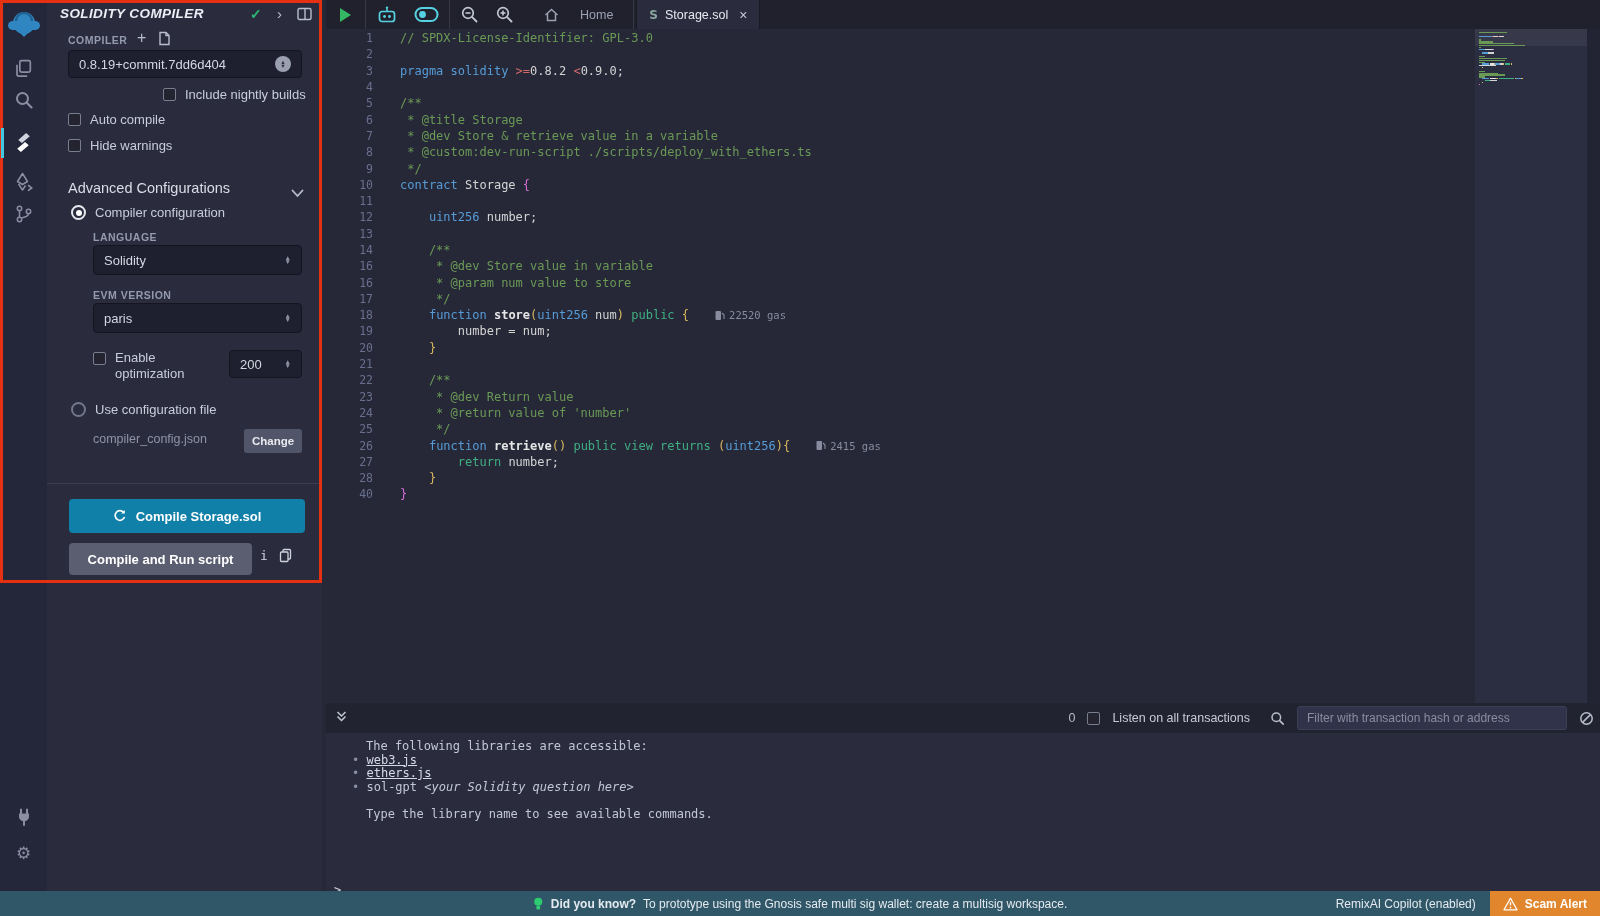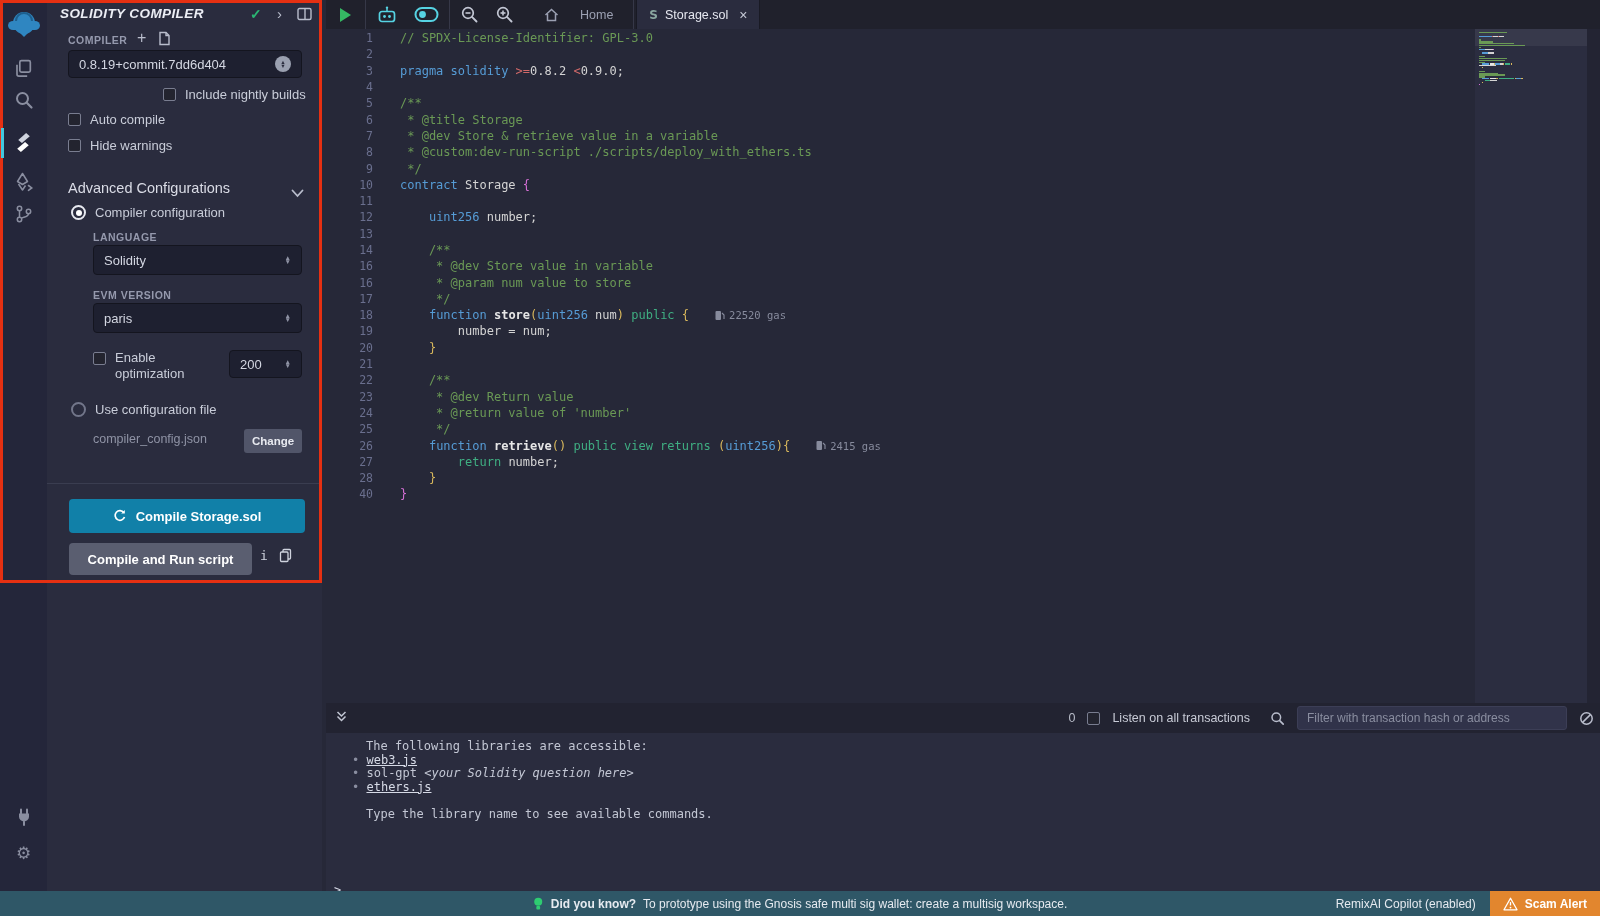--- a/index.html
+++ b/index.html
@@ -417,22 +417,22 @@
           <svg width="15" height="15" viewBox="0 0 15 15" style="cursor:pointer;">
             <circle cx="7.5" cy="7.5" r="5.7" fill="none" stroke="#b9bdcc" stroke-width="1.5"></circle>
             <line x1="3.6" y1="11.4" x2="11.4" y2="3.6" stroke="#b9bdcc" stroke-width="1.5"></line>
           </svg>
         </div>
       </div>
       <div class="term-body">
         <div>
             <div class="t-line" style="padding-left: 40px;"><span>The following libraries are accessible:</span></div>
             <div class="t-line" style="padding-left: 26px;"><span class="t-bullet">• </span><span class="t-link">web3.js</span></div>
+            <div class="t-line" style="padding-left: 26px;"><span class="t-bullet">• </span><span class="t-link">ethers.js</span></div>
             <div class="t-line" style="padding-left: 26px;"><span class="t-bullet">• </span><span>sol-gpt </span><span class="t-italic">&lt;your Solidity question here&gt;</span></div>
-            <div class="t-line" style="padding-left: 26px;"><span class="t-bullet">• </span><span class="t-link">ethers.js</span></div>
             <div class="t-line" style="padding-left: 26px;"></div>
             <div class="t-line" style="padding-left: 40px;"><span>Type the library name to see available commands.</span></div>
           </div>
         <div class="t-prompt">&gt;</div>
       </div>
     </div>
   </main>
 
   <footer class="statusbar">
     <span class="sb-left">Initialize as git repo</span>

